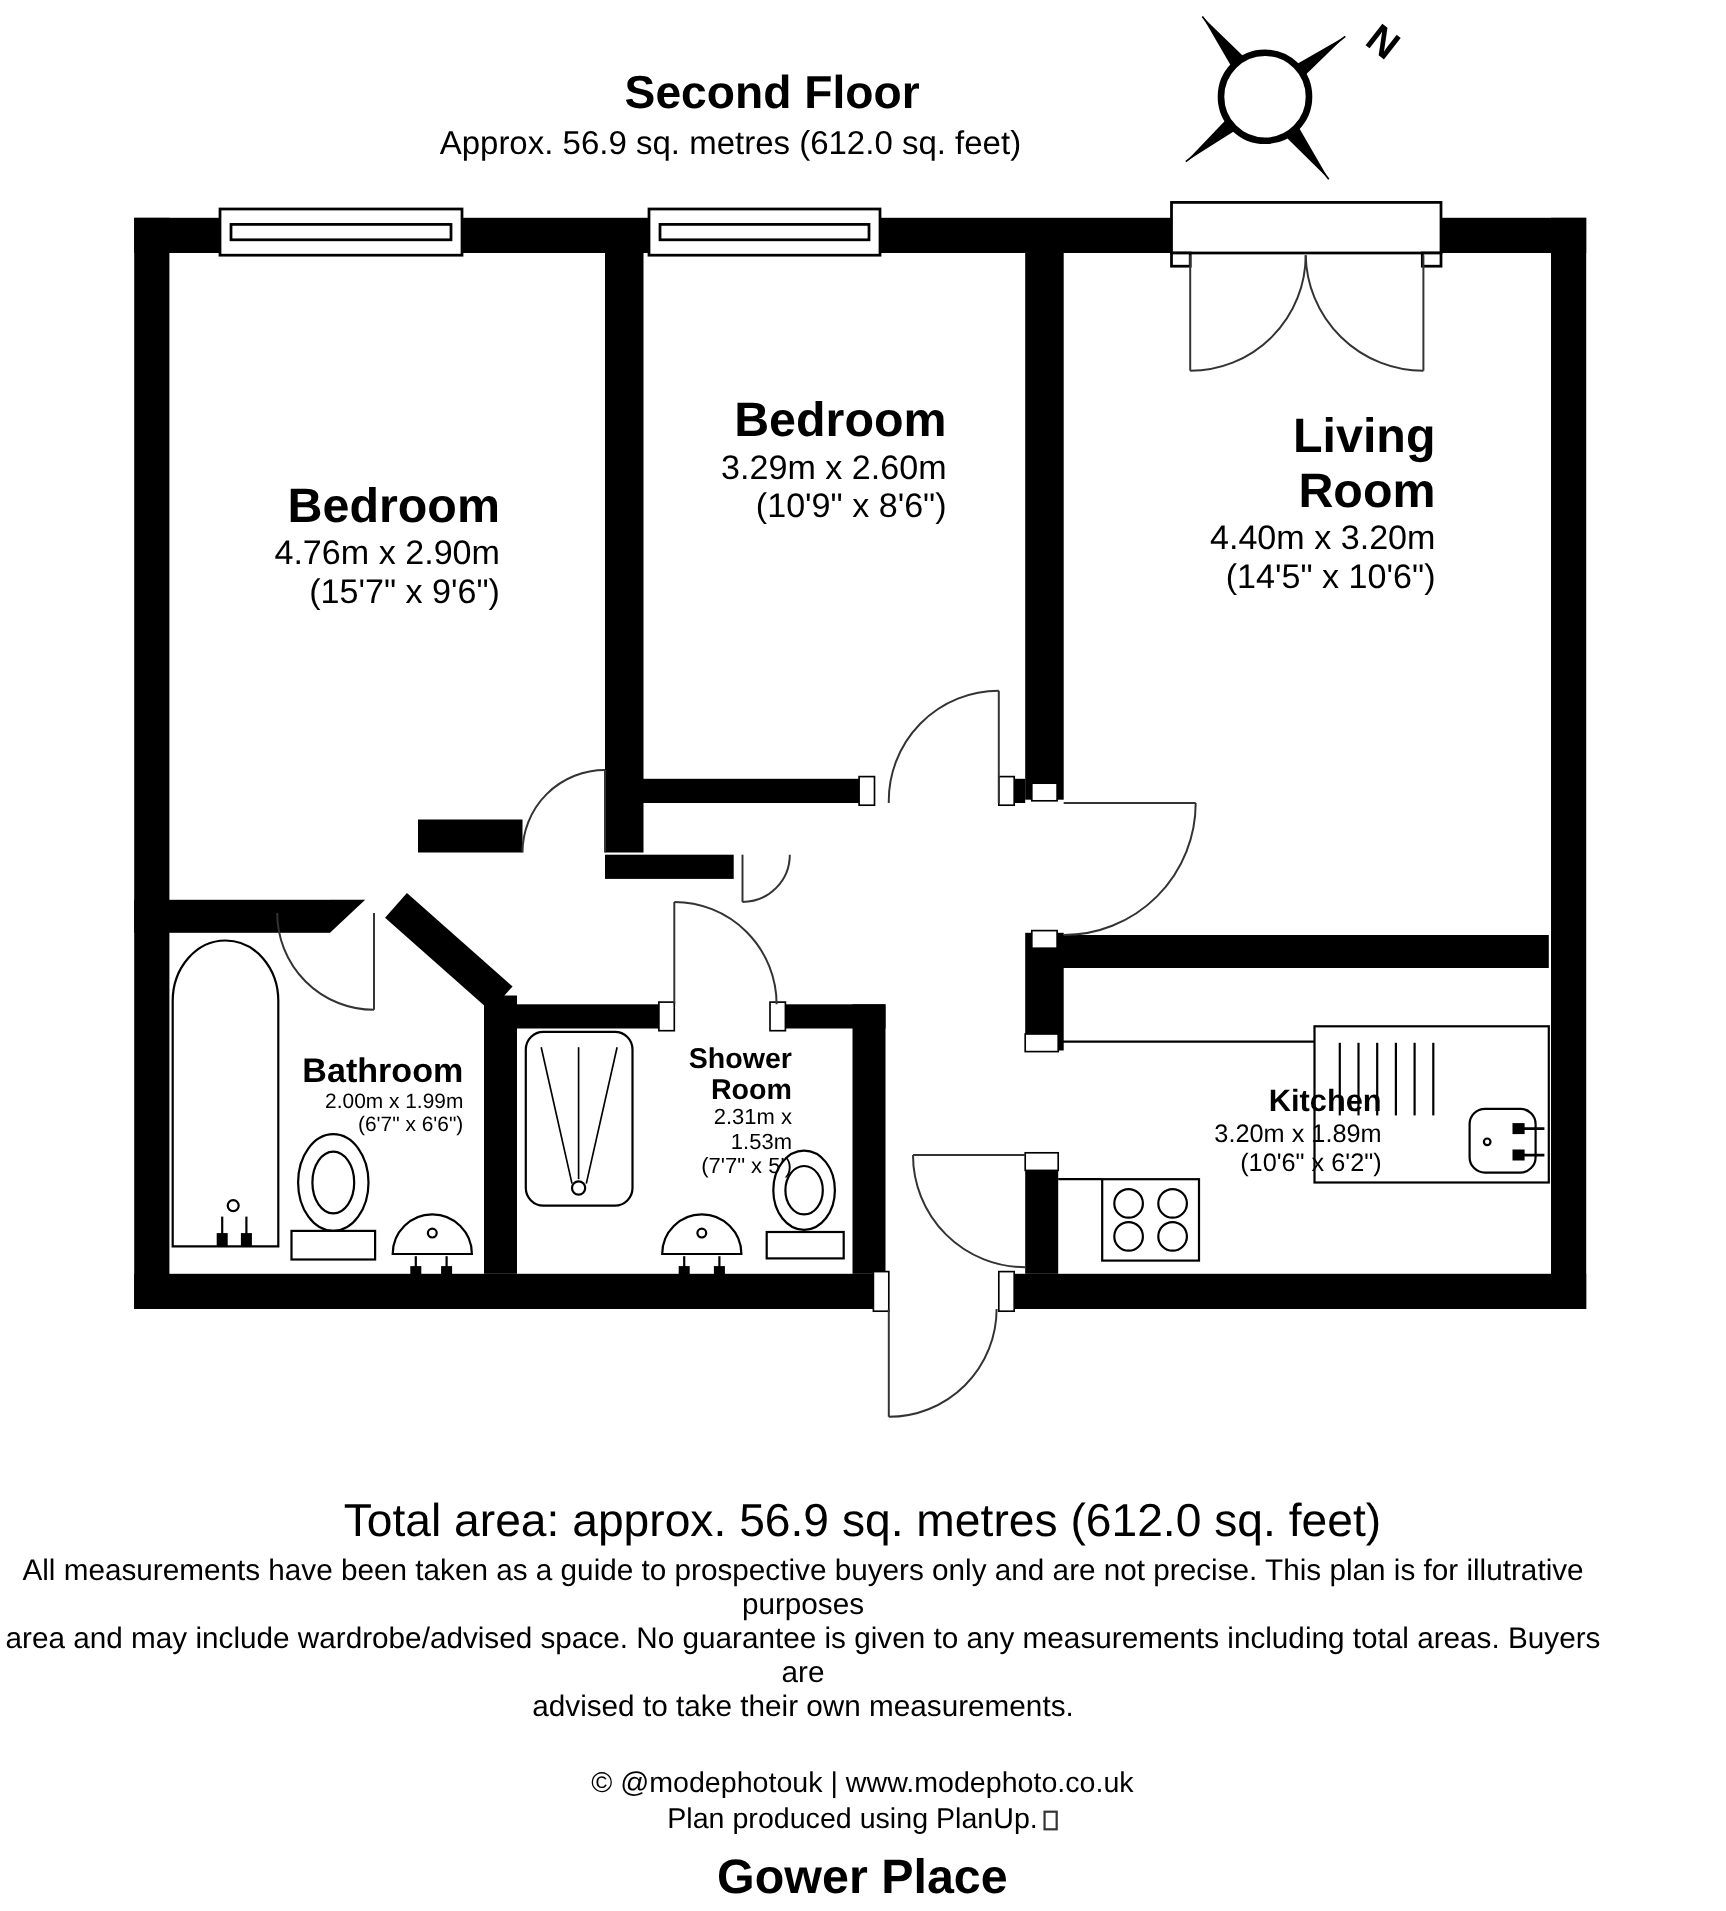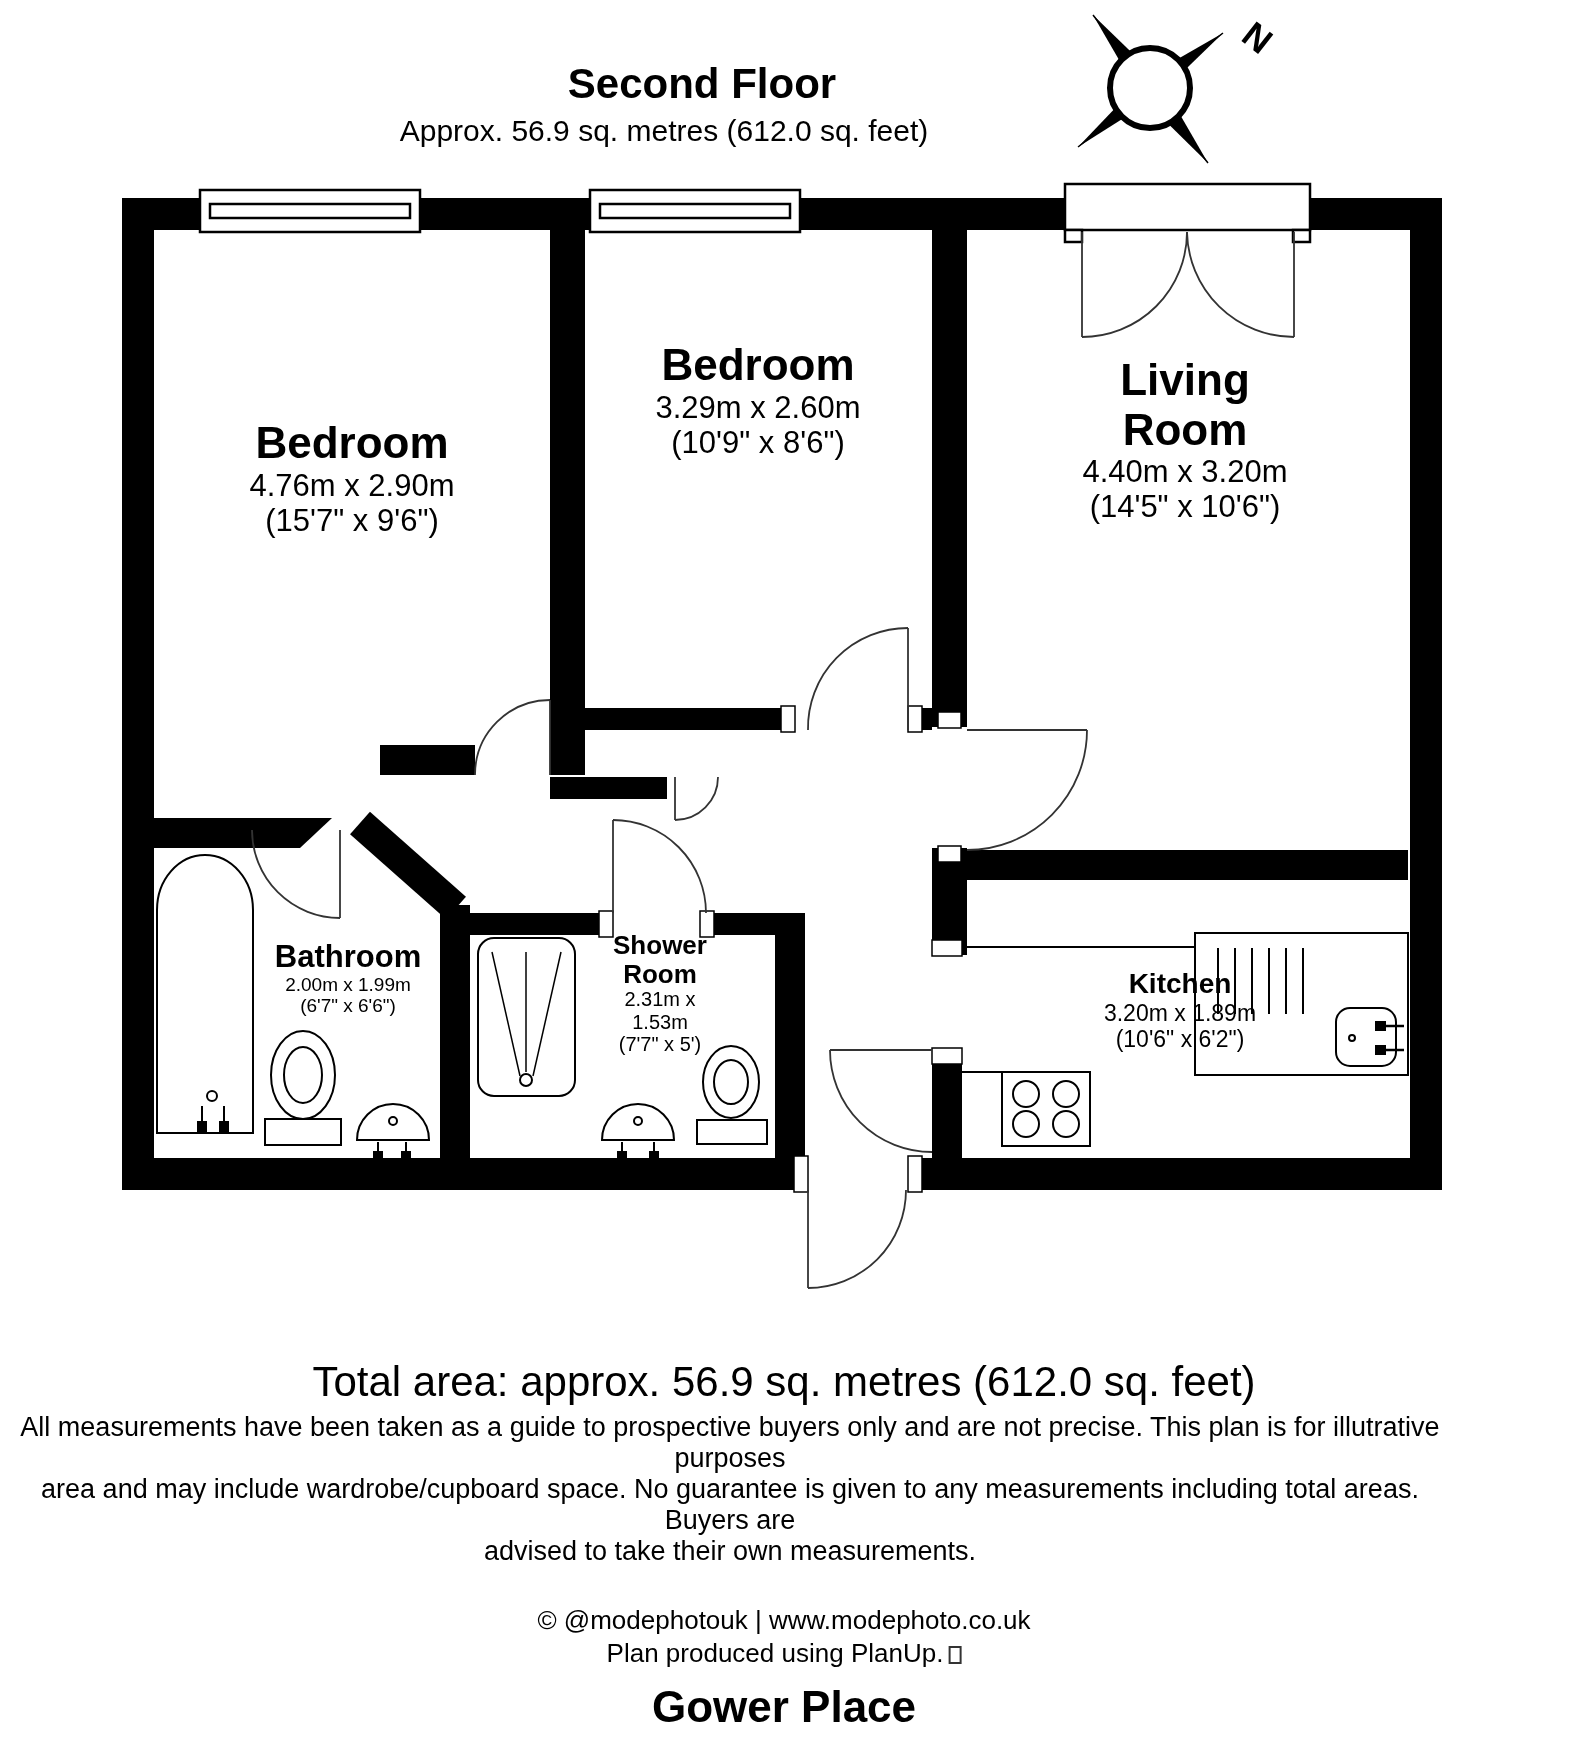--- a/index.html
+++ b/index.html
@@ -8,21 +8,21 @@
     width:1569px; height:1737px; position:relative; overflow:hidden;
     font-family:"Liberation Sans", sans-serif; color:#000;
   }
   .abs { position:absolute; }
   .ctr { transform:translateX(-50%); text-align:right; }
   #plan-svg { position:absolute; left:0; top:0; width:1569px; height:1737px; }
 
   .page-title { top:60px; left:702px; font-size:42px; font-weight:bold; white-space:nowrap; }
   .page-subtitle { top:114px; left:664px; font-size:30px; white-space:nowrap; }
 
-  .room-label { position:absolute; transform:translate(-50%,-50%); text-align:center; line-height:1.13; }
+  .room-label { position:absolute; transform:translate(-50%,-50%); text-align:right; line-height:1.13;margin-top:17px; }
   .room-label .rname { font-weight:bold; }
   .lbl-lg .rname { font-size:44px; }
   .lbl-lg .rdim  { font-size:31px; }
   .lbl-bath .rname { font-size:31px; }
   .lbl-bath .rdim  { font-size:19px; }
   .lbl-shower .rname { font-size:26px; line-height:1.1; }
   .lbl-shower .rdim  { font-size:20px; }
   .lbl-kitchen .rname { font-size:28px; }
   .lbl-kitchen .rdim  { font-size:23px; }
   .wrapname .rname { white-space:normal; }
@@ -262,19 +262,19 @@
 <div class="room-label lbl-kitchen" style="left:1180px; top:1010px;">
   <div class="rname">Kitchen</div>
   <div class="rdim">3.20m x 1.89m</div>
   <div class="rdim">(10'6" x 6'2")</div>
 </div>
 
 <div class="abs ctr total-area">Total area: approx. 56.9 sq. metres (612.0 sq. feet)</div>
 
 <div class="abs disclaimer">
   <div>All measurements have been taken as a guide to prospective buyers only and are not precise. This plan is for illutrative purposes</div>
-  <div>area and may include wardrobe/cupboard space. No guarantee is given to any measurements including total areas. Buyers are</div>
+  <div>area and may include wardrobe/advised space. No guarantee is given to any measurements including total areas. Buyers are</div>
   <div>advised to take their own measurements.</div>
 </div>
 
 <div class="abs ctr credit">© @modephotouk | www.modephoto.co.uk</div>
 <div class="abs ctr produced"><span>Plan produced using PlanUp.</span><span class="tofu"></span></div>
 <div class="abs ctr address">Gower Place</div>
 
 </body></html>

